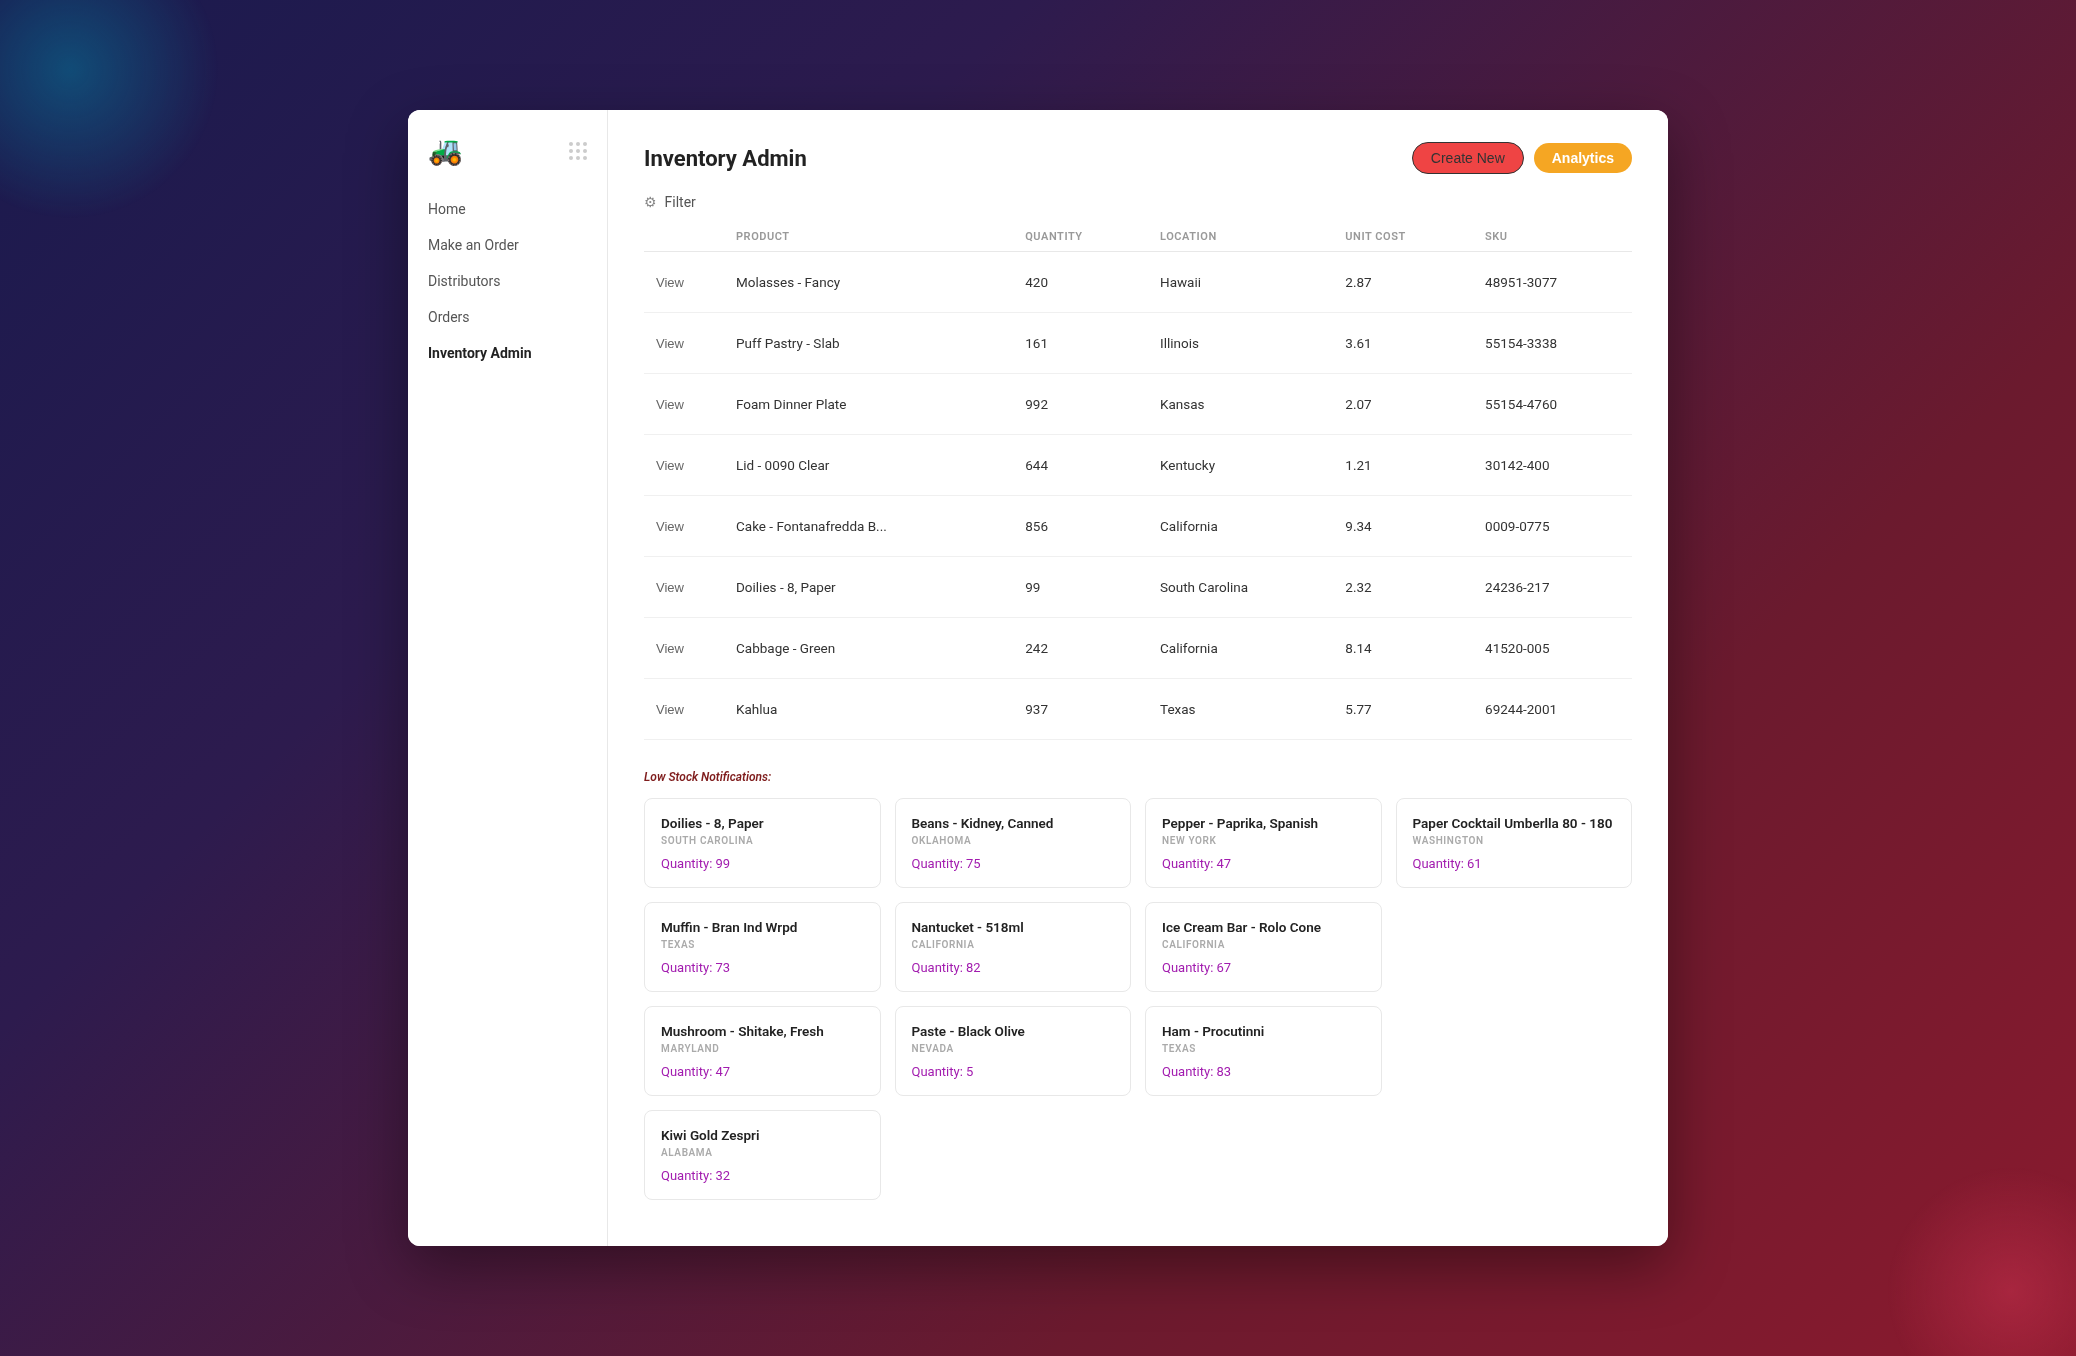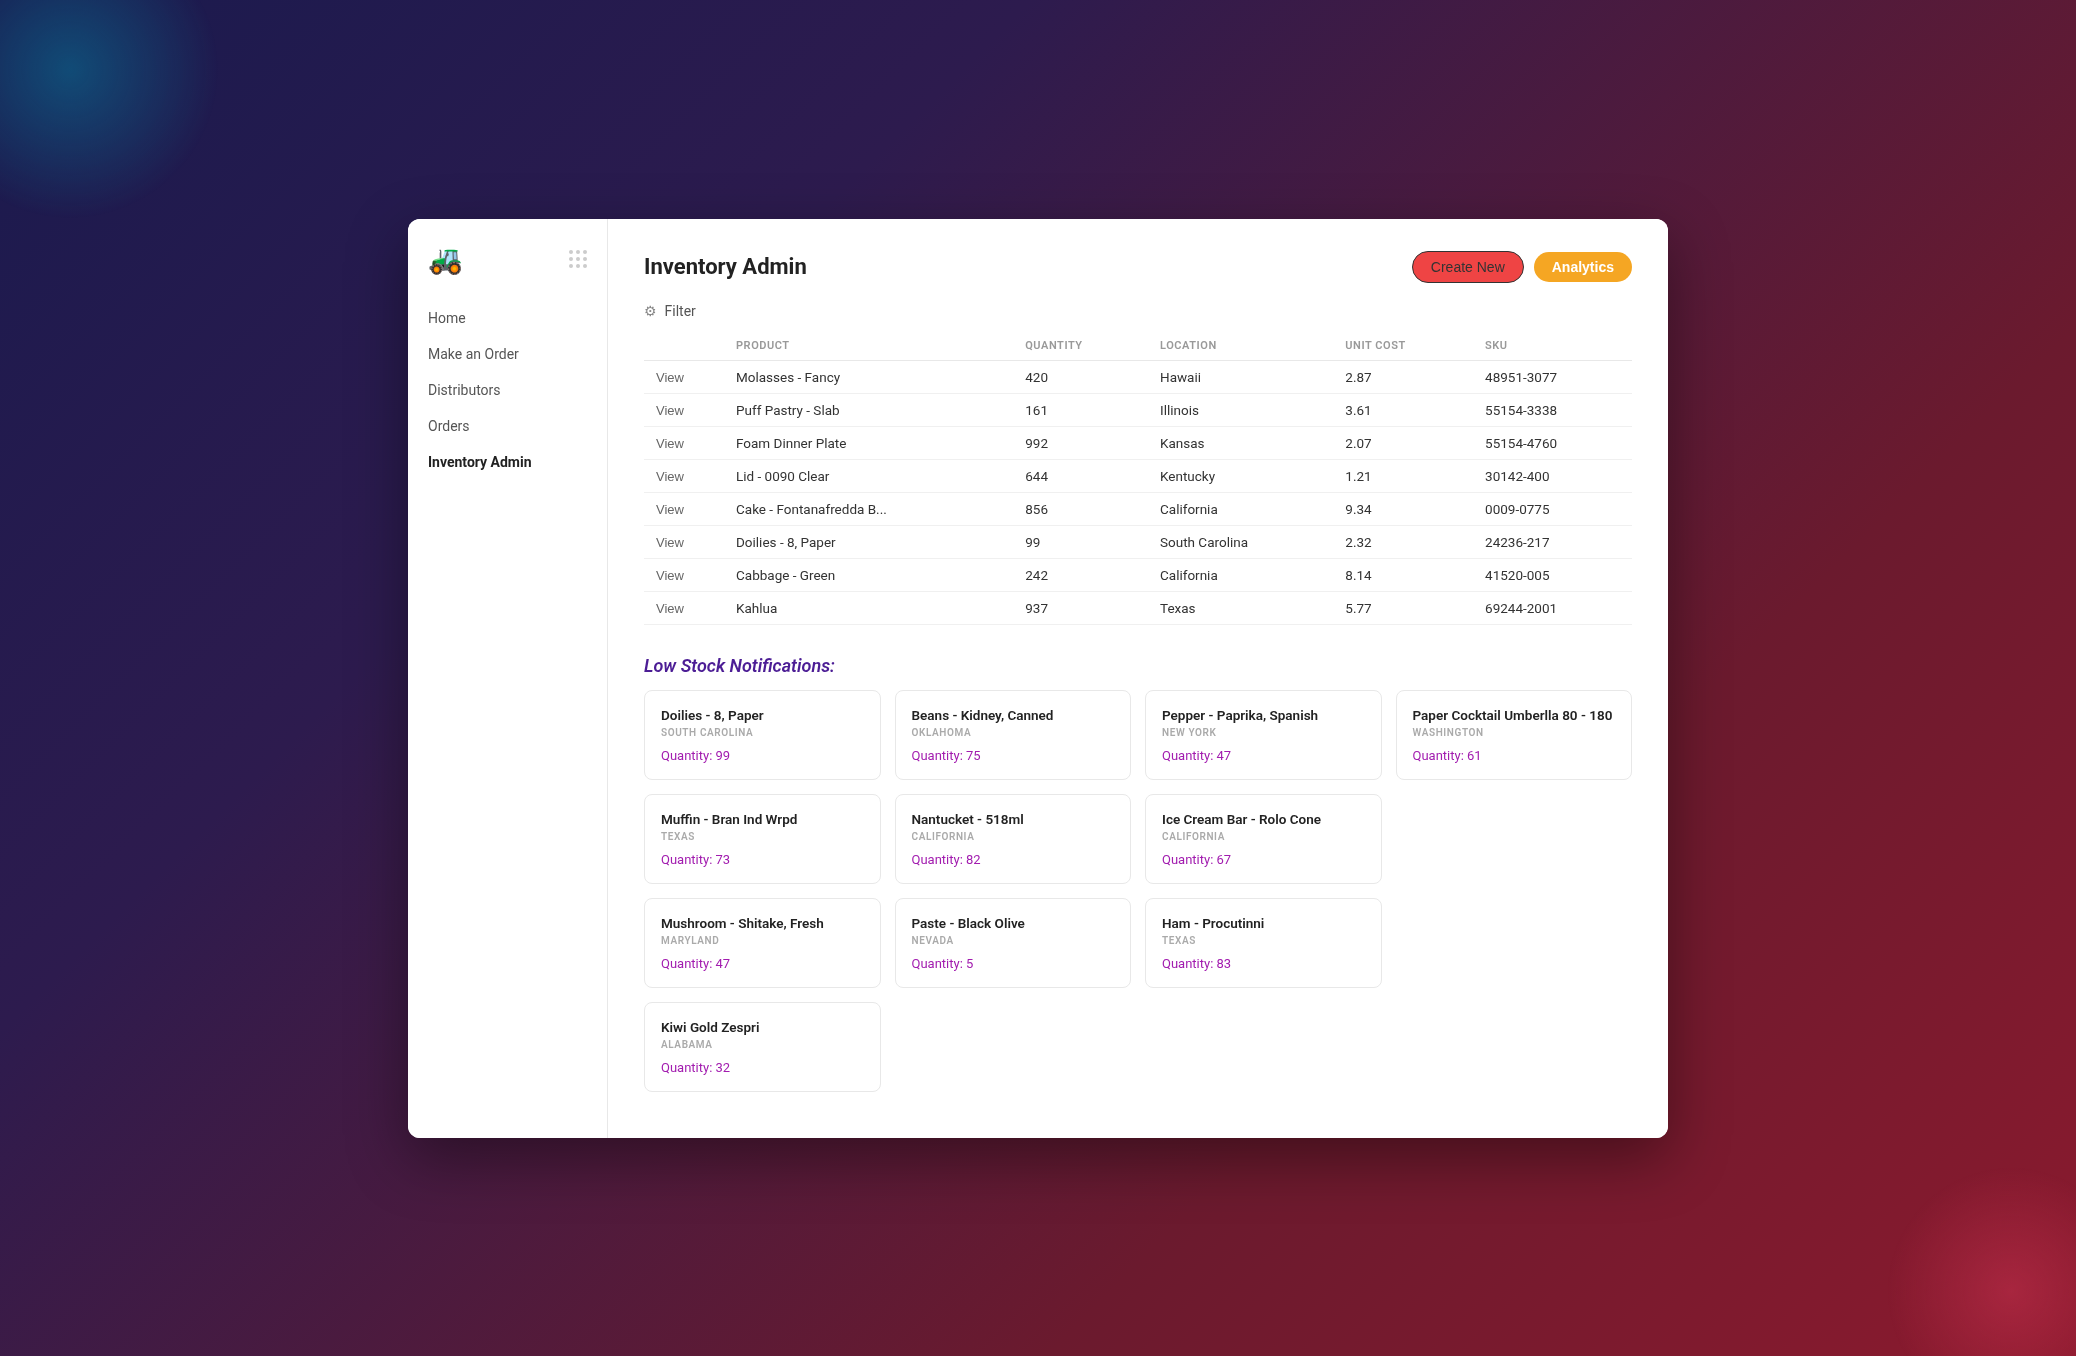--- a/index.html
+++ b/index.html
@@ -128,40 +128,40 @@
       font-size: 11px;
       font-weight: 600;
       color: #999;
       letter-spacing: 0.05em;
       text-transform: uppercase;
       padding: 8px 12px;
       border-bottom: 1px solid #e8e8e8;
     }
     .inventory-table th:first-child { width: 80px; }
     .inventory-table td {
-      padding: 8px 12px;
+      padding: 22px 12px;
       font-size: 13.5px;
       color: #333;
       border-bottom: 1px solid #f0f0f0;
     }
     .view-btn {
       color: #666;
       font-size: 13px;
       cursor: pointer;
       text-decoration: none;
       background: none;
       border: none;
     }
 
     
     .low-stock-title {
-      font-size: 18px;
+      font-size: 12px;
       font-style: italic;
       font-weight: 600;
-      color: #4c1d95;
+      color: #7f1d1d;
       margin-bottom: 14px;
     }
     .cards-grid {
       display: grid;
       grid-template-columns: repeat(4, 1fr);
       gap: 14px;
       margin-bottom: 14px;
     }
     .stock-card {
       border: 1px solid #e8e8e8;

